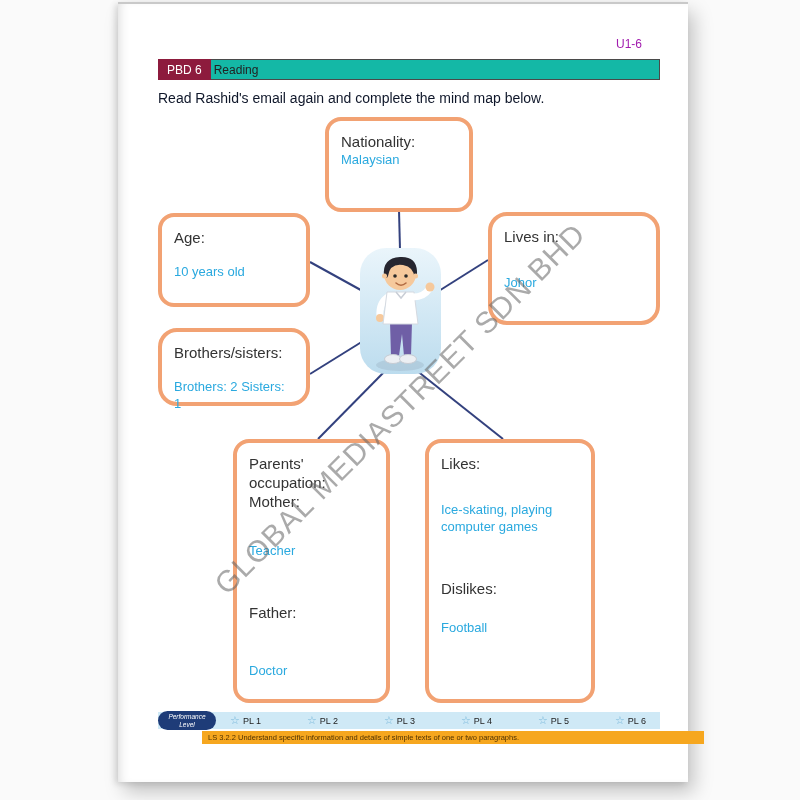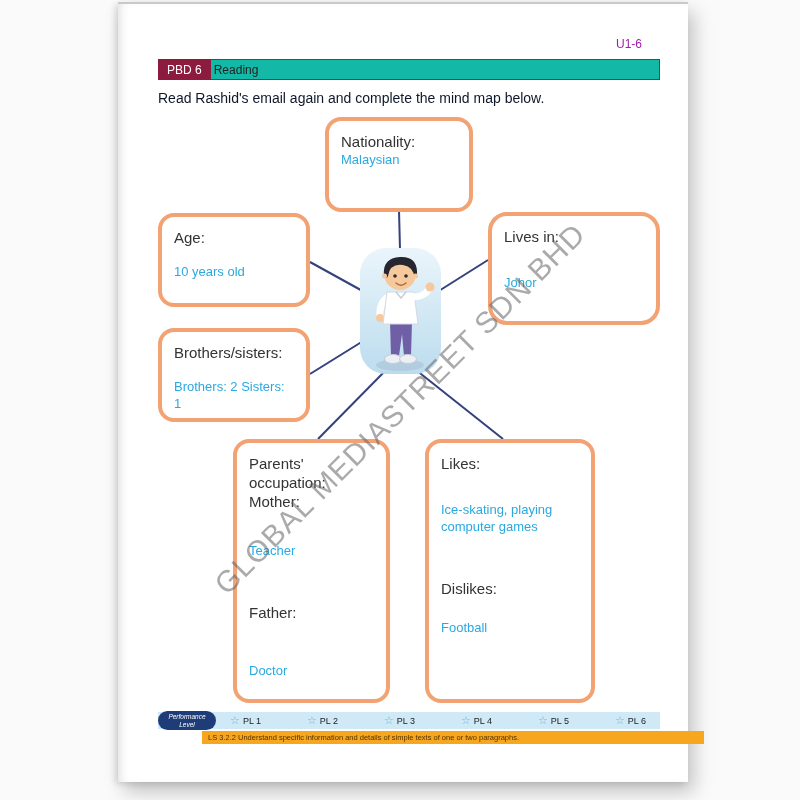--- a/index.html
+++ b/index.html
@@ -47,21 +47,21 @@
     padding:12px 12px; z-index:10;
   }
   .mlabel { font-size:15px; color:#333; line-height:1.25; }
   .manswer { font-size:13px; color:#2aa9df; line-height:1.3; }
   .box-nationality { left:207px; top:113px; width:148px; height:95px; }
   .box-nationality .manswer { }
   .box-age { left:40px; top:209px; width:152px; height:94px; }
   .box-age .manswer { margin-top:16px; }
   .box-lives { left:370px; top:208px; width:172px; height:113px;border-radius:19px; }
   .box-lives .manswer { margin-top:28px; }
-  .box-siblings { left:40px; top:324px; width:152px; height:94px; }
+  .box-siblings { left:40px; top:324px; width:152px; height:78px;border-radius:19px; }
   .box-siblings .manswer { margin-top:16px; }
   .box-parents { left:115px; top:435px; width:157px; height:264px; }
   .box-parents .mother-answer { margin-top:32px; }
   .box-parents .father-label { margin-top:44px; }
   .box-parents .father-answer { margin-top:40px; }
   .box-likes { left:307px; top:435px; width:170px; height:264px; }
   .box-likes .likes-answer { margin-top:28px; }
   .box-likes .dislikes-label { margin-top:44px; }
   .box-likes .dislikes-answer { margin-top:22px; }
   .boy {

